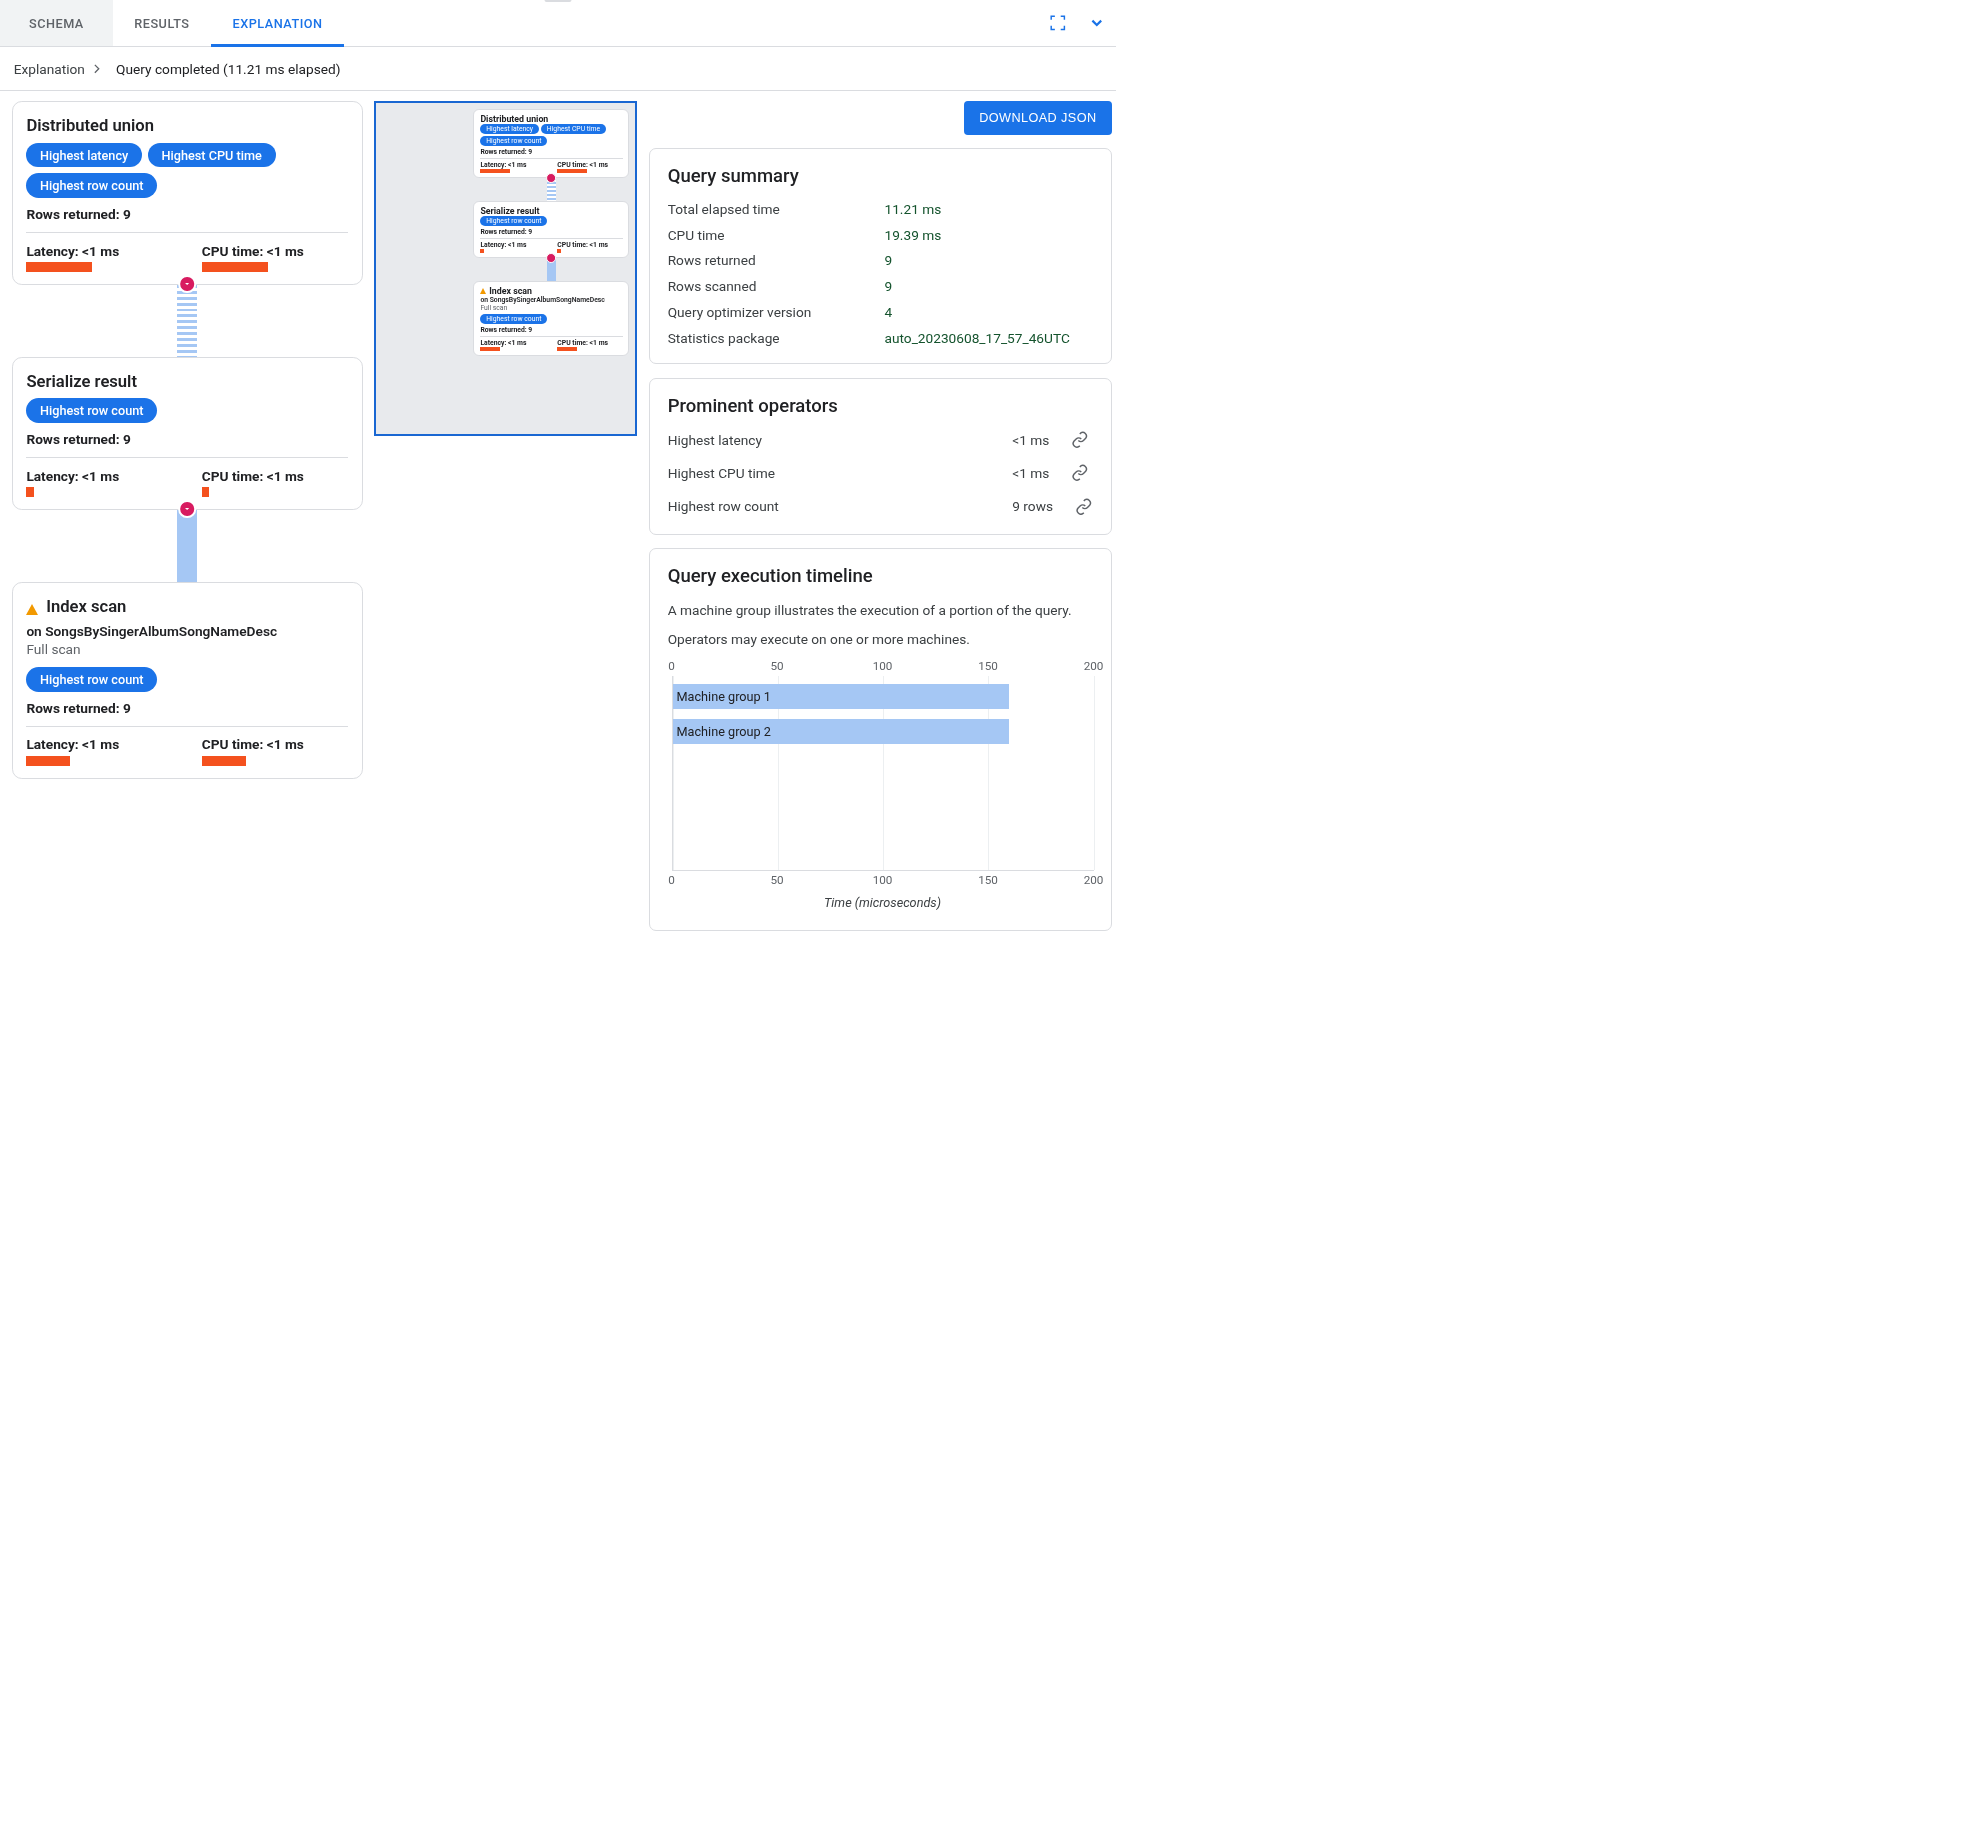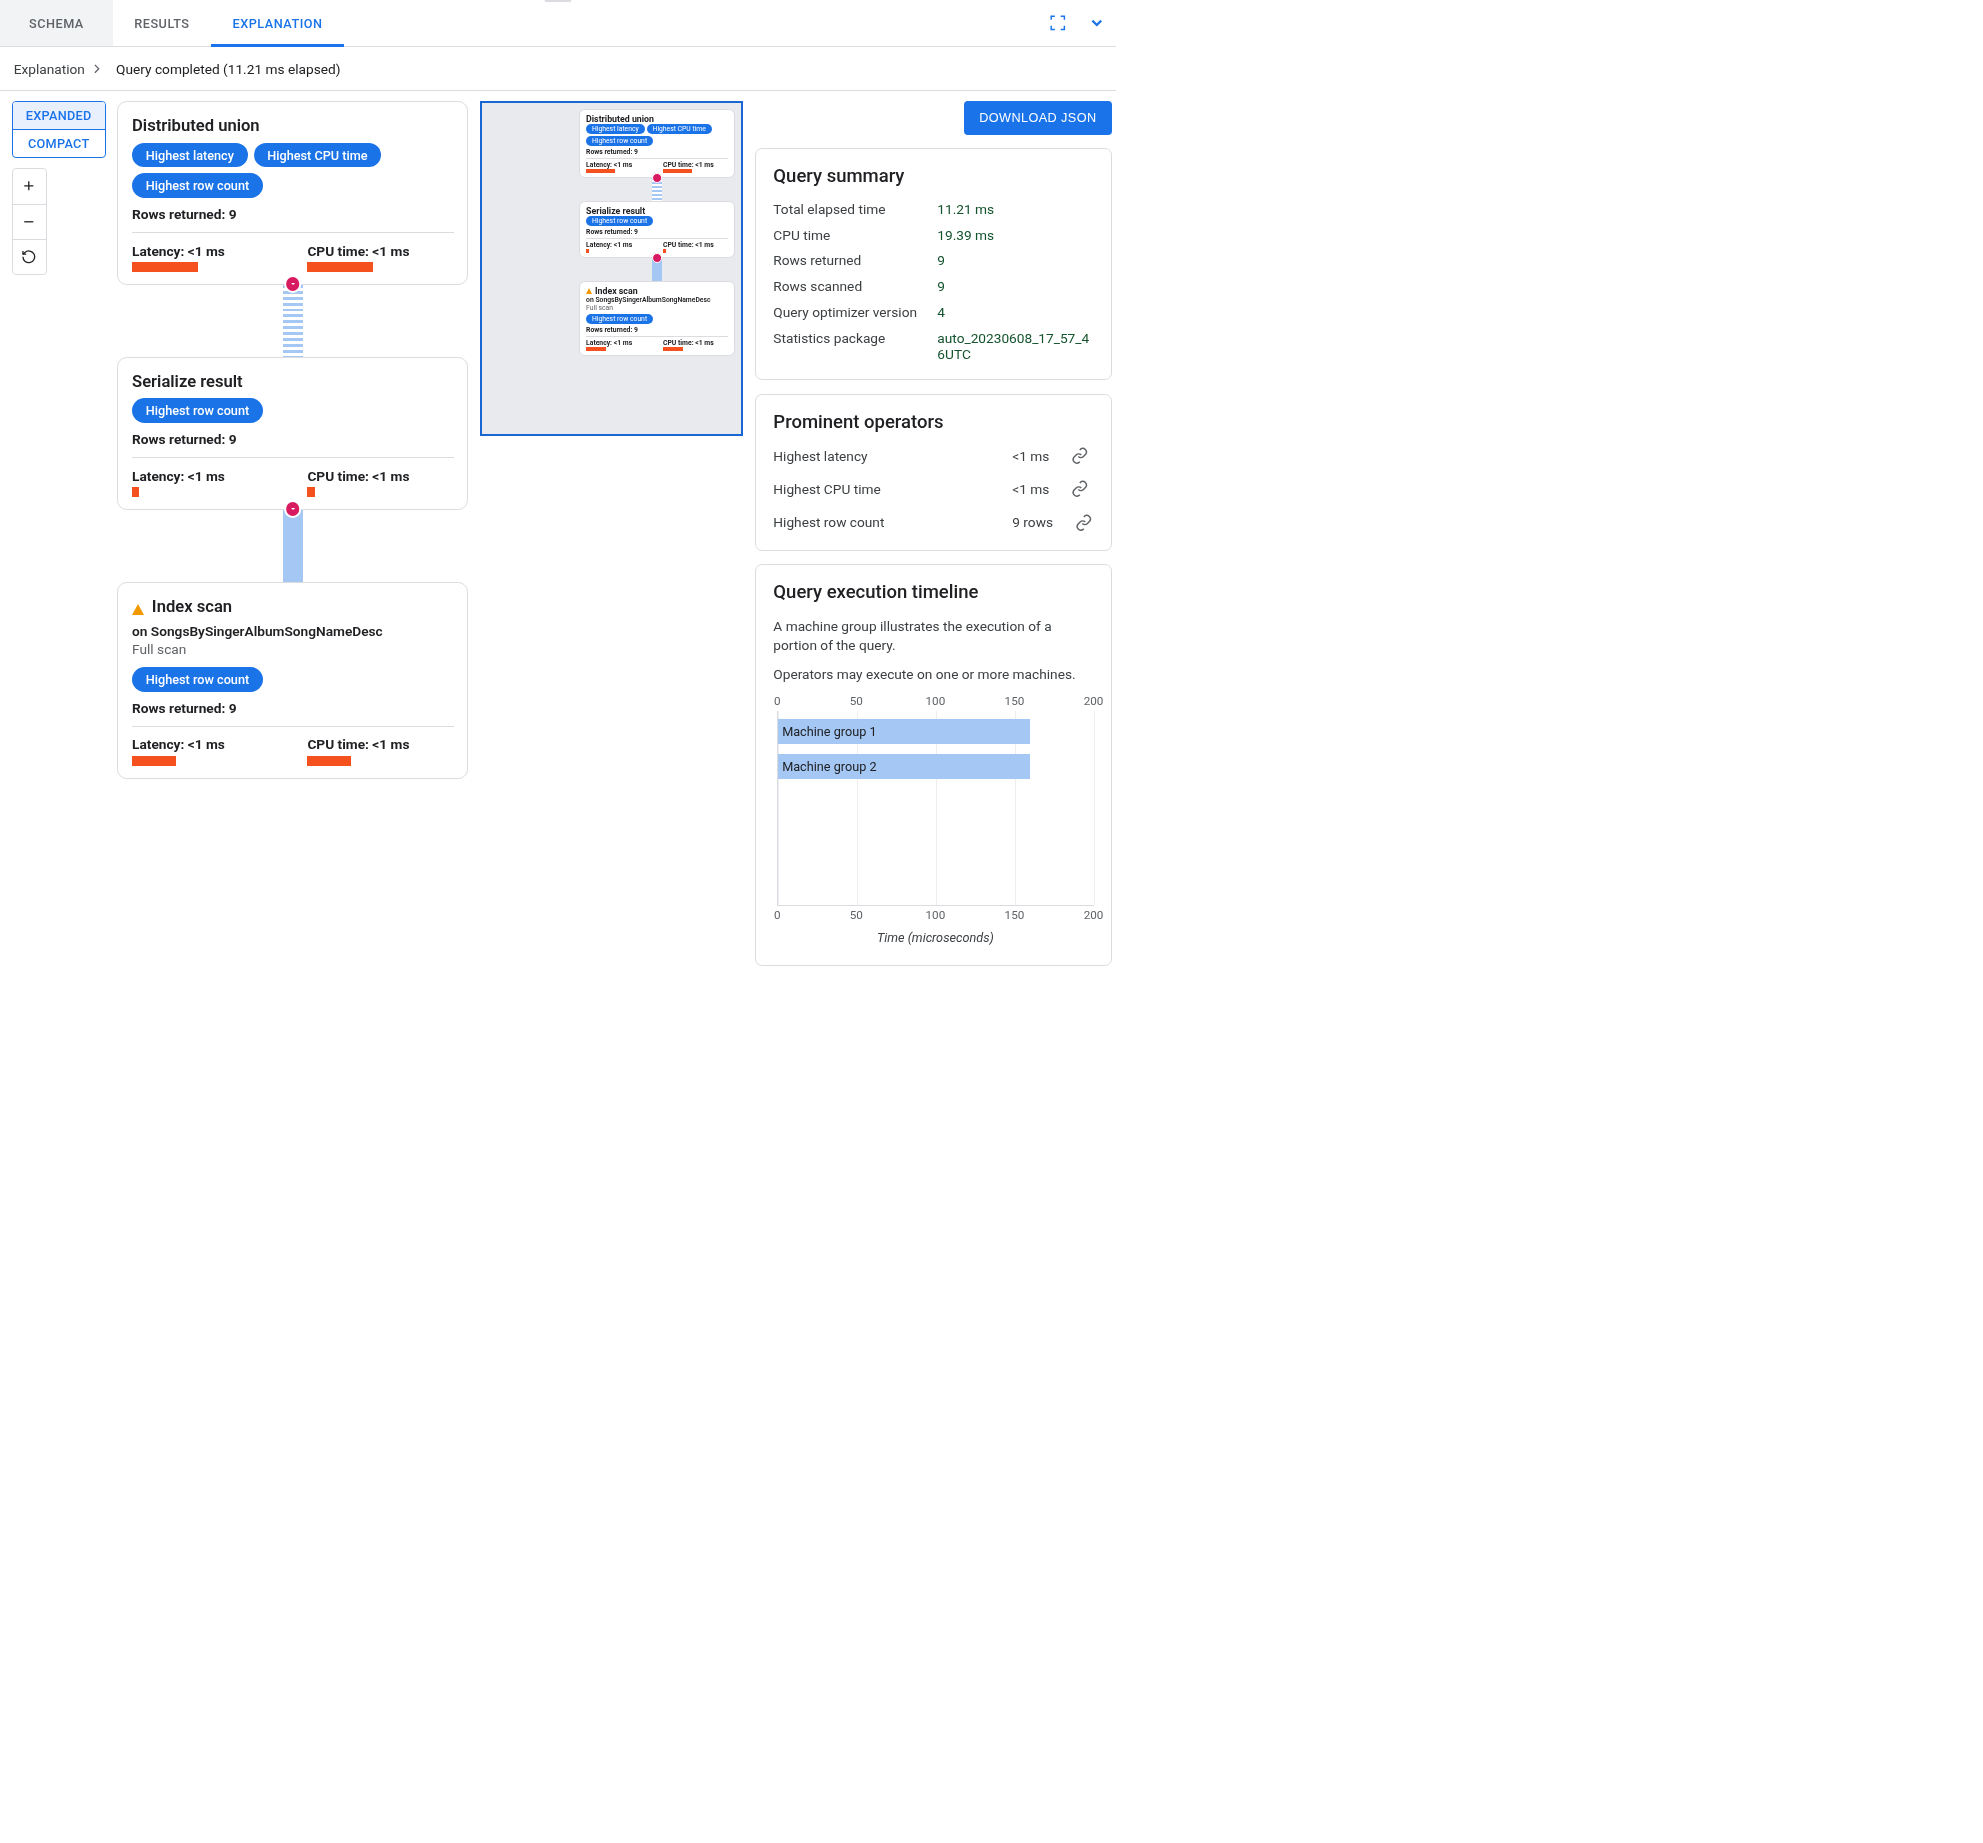--- a/index.html
+++ b/index.html
@@ -472,44 +472,20 @@
     <span>Explanation</span>
     <svg width="15.6" height="15.6" viewBox="0 0 24 24" fill="none" stroke="#5f6368" stroke-width="2">
         <path d="M9 6l6 6-6 6"></path>
       </svg>
   </div>
   <div class="status">Query completed (11.21 ms elapsed)</div>
 </div>
 
 <div class="main">
 
-  <div class="leftctrl">
-    <div class="toggle">
-      <div class="opt active">EXPANDED</div>
-      <div class="opt">COMPACT</div>
-    </div>
-    <div class="zoom">
-      <div class="zbtn">
-        <svg width="15.6" height="15.6" viewBox="0 0 24 24" stroke="#202124" stroke-width="2">
-            <path d="M12 5v14M5 12h14"></path>
-          </svg>
-      </div>
-      <div class="zbtn">
-        <svg width="15.6" height="15.6" viewBox="0 0 24 24" stroke="#202124" stroke-width="2">
-            <path d="M5 12h14"></path>
-          </svg>
-      </div>
-      <div class="zbtn">
-        <svg width="15.6" height="15.6" viewBox="0 0 24 24" fill="none" stroke="#202124" stroke-width="2">
-            <path d="M3 12a9 9 0 1 0 3-6.7L3 8"></path>
-            <path d="M3 3v5h5"></path>
-          </svg>
-      </div>
-    </div>
-  </div>
 
   <div class="tree" id="tree">
       <div class="node">
         <h3>Distributed union</h3>
         <div class="pillrow">
           <span class="pill">Highest latency</span>
           <span class="pill">Highest CPU time</span>
           <span class="pill">Highest row count</span>
         </div>
         <div class="rows-returned">Rows returned: 9</div>

